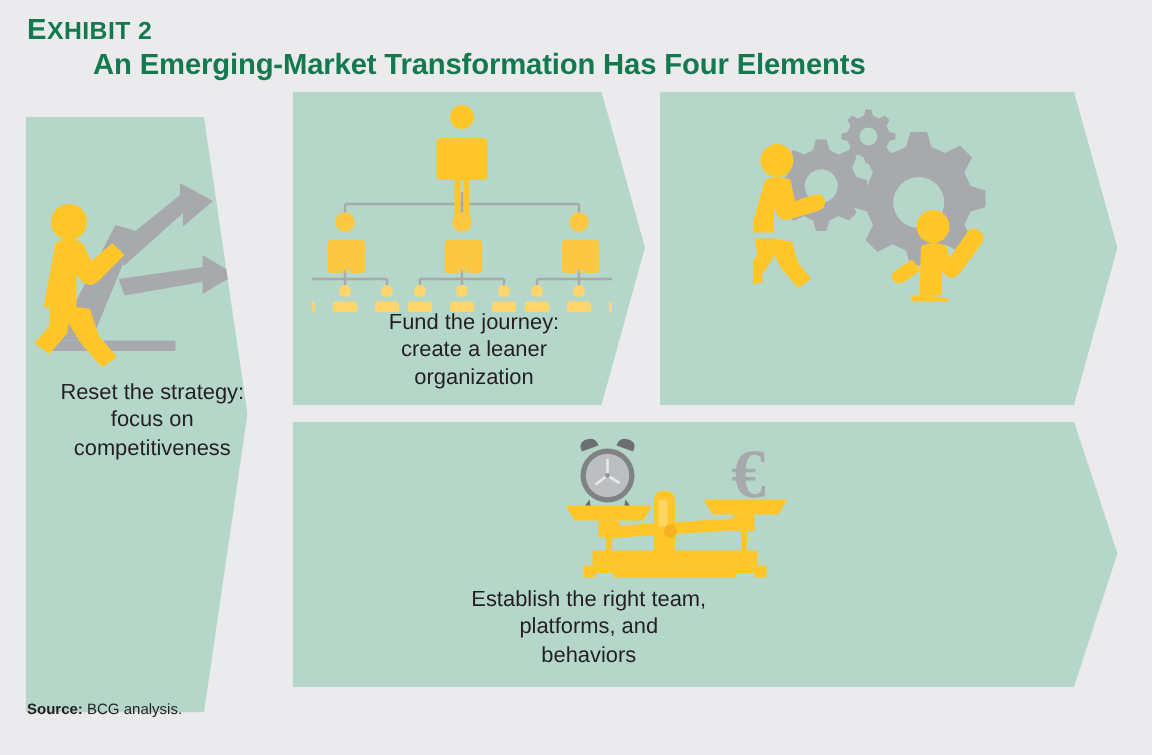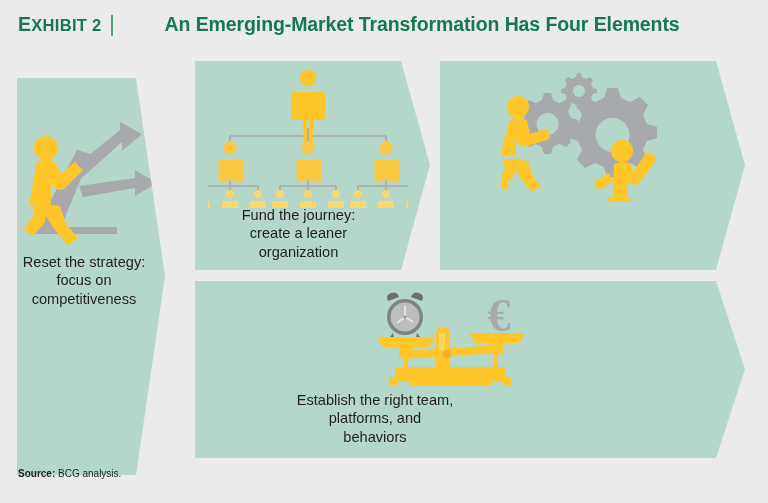--- a/index.html
+++ b/index.html
@@ -7,46 +7,48 @@
     width:768px;height:503px;
     background:#ebebed;
     font-family:"Liberation Sans","DejaVu Sans",sans-serif;
     overflow:hidden;position:relative;
   }
   #exhibit-root{position:absolute;inset:0;}
 
   
   .title-bar{
     position:absolute;left:18px;top:9px;width:730px;height:30px;
-    display:flex;align-items:center;
+    display:flex;
     color:#14794f;
     font-weight:bold;
     font-size:19.5px;
     letter-spacing:-0.1px;
     white-space:nowrap;
+    flex-direction:column;
   }
   .exhibit-label{
     font-size:16.5px;
     letter-spacing:0.3px;
     font-weight:bold;
   }
   .exhibit-label .cap{font-size:19.5px;}
   .title-divider{
     display:inline-block;
     width:2px;height:21px;
     background:#58a07c;
     margin:0 8px 0 9px;
     position:relative;top:1px;
   }
   .title-text{font-size:19.5px;font-weight:bold;margin-left:44px;}
 
   
   .panel{
     position:absolute;
     background:#b5d7c9;
+    padding-left:35px;
   }
   .panel-label{
     position:absolute;
     left:0;right:0;
     text-align:center;
     color:#231f20;
     font-size:14.6px;
     line-height:18.4px;
     white-space:pre-line;
   }

